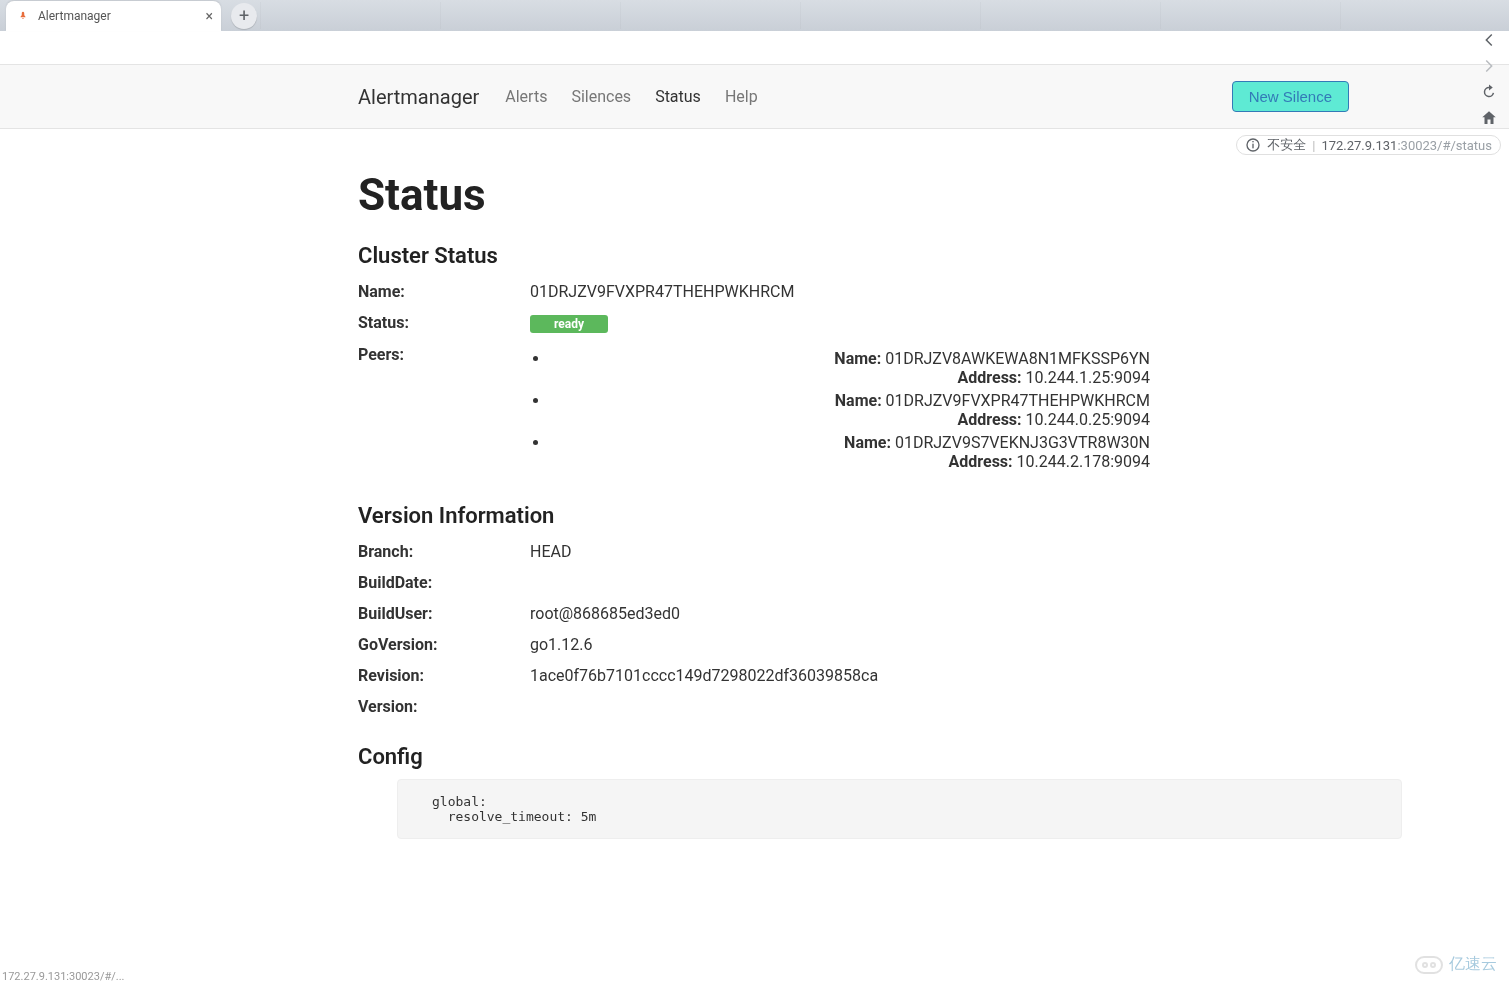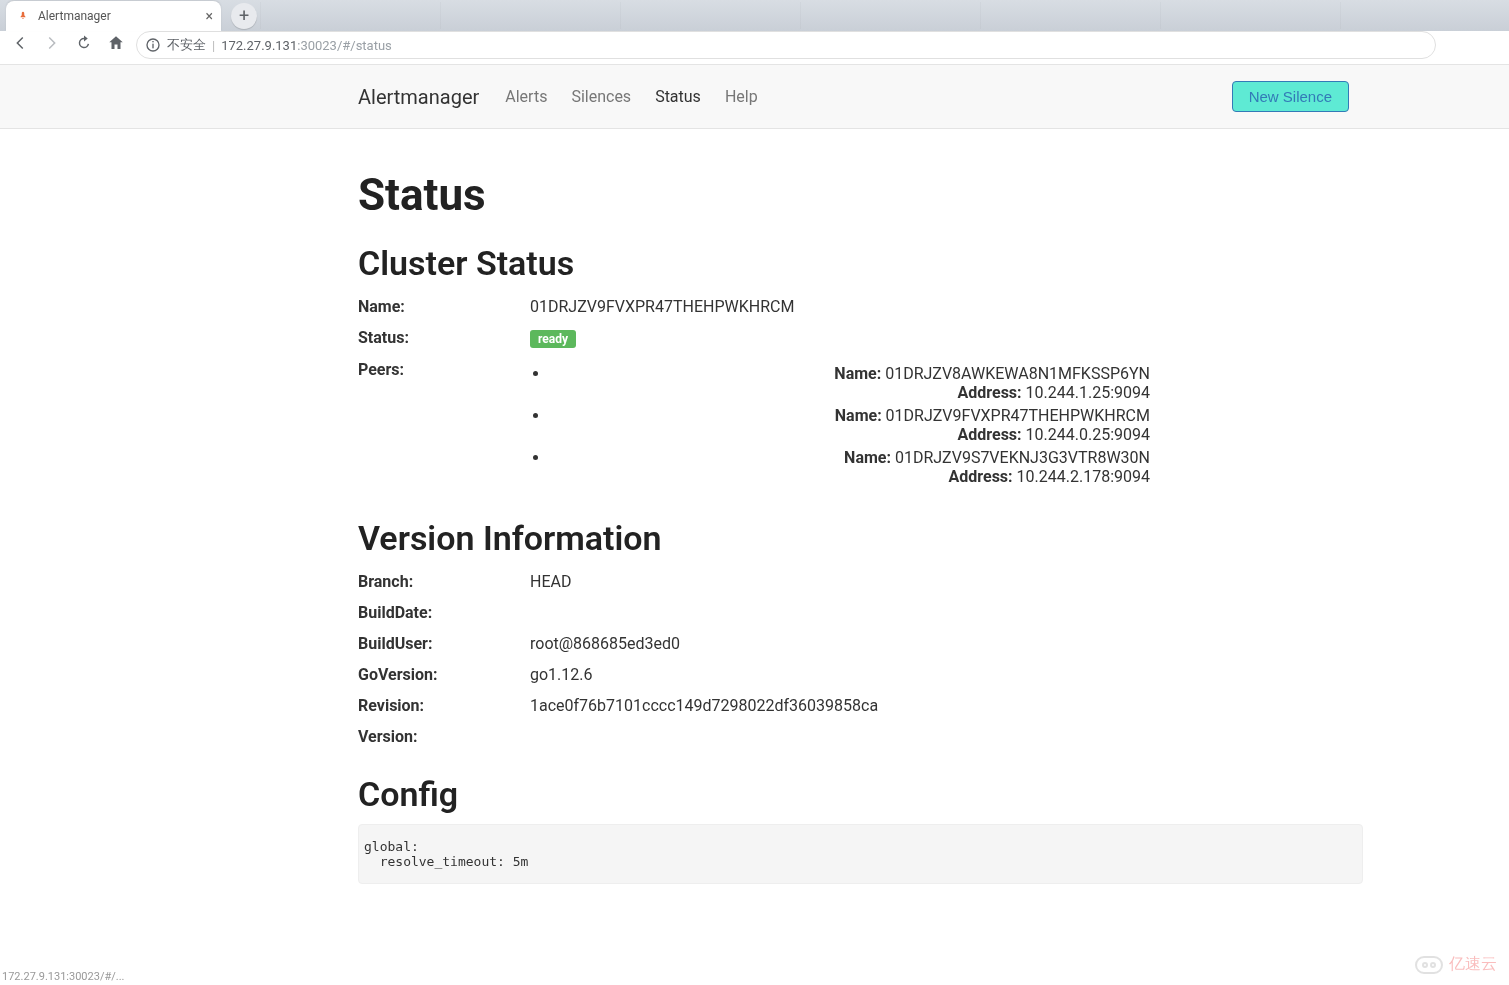--- a/index.html
+++ b/index.html
@@ -51,23 +51,24 @@
     box-shadow: 0 1px 1px rgba(0,0,0,.15);
   }
   .ghost-tabs {
     position:absolute; left:260px; right:0; top:2px; height:27px;
     background: repeating-linear-gradient(90deg, rgba(0,0,0,.18) 0 1px, transparent 1px 180px);
     opacity:.15;
   }
   .address-row {
     height: 34px; background: #fff;
     border-bottom: 1px solid #e4e4e4;
-    display: flex; align-items: flex-start;
+    display: flex; align-items: flex-end;
     padding: 0 8px;
     gap: 8px;
+    flex-direction: column;
   }
   .nav-icon {
     width: 24px; height: 24px; display:flex;align-items:center;justify-content:center;
     color:#5f6368;
   }
   .nav-icon.disabled { color:#b9bcc0; }
   .nav-icon svg { width:18px; height:18px; }
   .url-bar {
     flex: 1; display:flex; align-items:center;
     height: 28px; border:1px solid #e0e0e0; border-radius: 14px;
@@ -93,41 +94,42 @@
   .nav-link.active { color:#333; }
   .nav-spacer { flex:1; }
   .new-silence-btn {
     border: 1px solid #337ab7; color:#337ab7; background:#5eead4;
     padding: 6px 16px; border-radius: 4px; font-size: 15px;
   }
 
   
   .container { padding: 24px 0 40px 358px; max-width: 1150px; }
   h1.status-h1 { font-size: 44px; font-weight: 700; color:#222; margin: 16px 0 8px; }
-  h2.section { font-size: 34px; font-weight: 600; color:#222; margin: 22px 0 8px; }
+  h2.section { font-size: 22px; font-weight: 600; color:#222; margin: 22px 0 8px; }
   .kv-row { display:flex; padding: 6px 0; font-size: 16px; }
   .kv-label { width: 172px; font-weight: 700; color:#333; }
   .kv-value { flex:1; color:#333; }
   .badge-ready {
     display:inline-block; background:#5cb85c; color:#fff;
-    font-size: 12px; font-weight:700; padding: 2px 8px; border-radius:3px;
+    font-size: 12px; font-weight:700; padding: 2px 24px; border-radius:3px;
   }
   .peers ul { list-style: disc; padding-left: 20px; }
   .peers li { margin: 4px 0; font-size:16px; color:#333;text-align:right; }
   .peers li .plabel { font-weight:700; }
   .config-pre {
     background:#f5f5f5; border:1px solid #eee; border-radius:4px;
-    padding: 14px 5px; font-family: Consolas, Menlo, monospace;
+    padding: 14px 34px; font-family: Consolas, Menlo, monospace;
     font-size: 13px; color:#333; white-space: pre; margin-top: 10px;
     width: 1005px;
+    margin-left: 39px;
   }
 
   .watermark {
     position: fixed; right: 12px; bottom: 10px; opacity: .35;
-    font-size: 16px; color:#ef4444; display:flex; align-items:center; gap:6px;
+    font-size: 16px; color:#0369a1; display:flex; align-items:center; gap:6px;
   }
   .watermark .wm-icon {
     width: 28px; height: 18px; border:2px solid #aaa; border-radius: 10px;
     display:flex; align-items:center; justify-content:center; gap:2px;
   }
   .watermark .wm-icon span {
     width:6px;height:6px;border:2px solid #aaa;border-radius:50%;
   }
   .statusbar-hint {
     position: fixed; left: 2px; bottom: 2px; font-size: 11px; color:#999;

